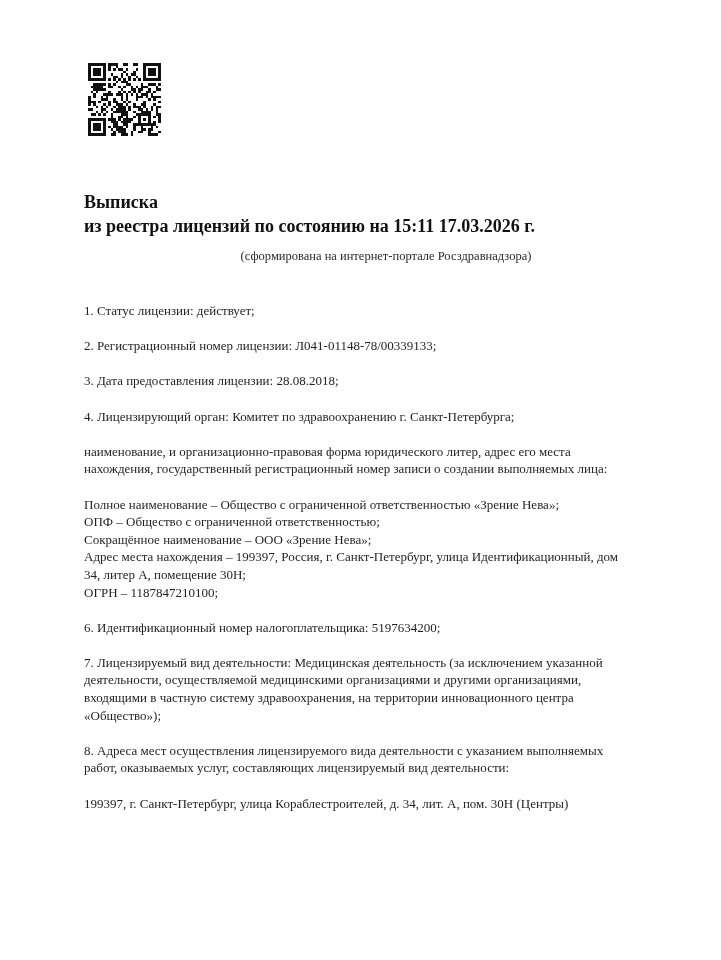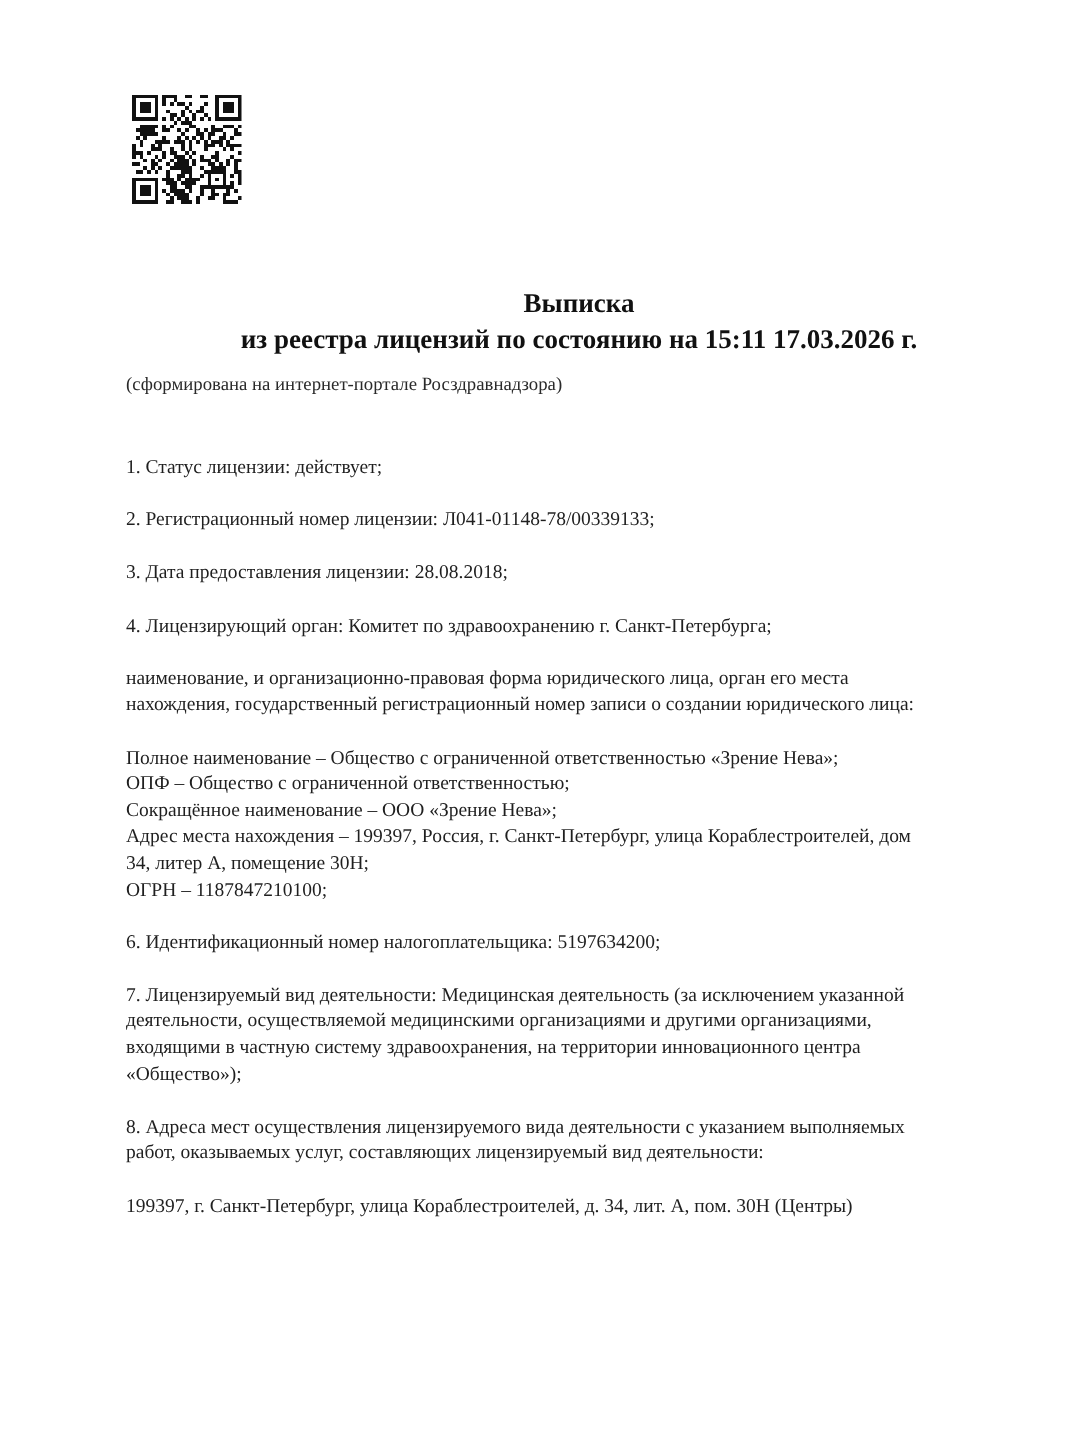--- a/index.html
+++ b/index.html
@@ -26,32 +26,31 @@
   .qr svg {
     width: 100%;
     height: 100%;
     shape-rendering: crispEdges;
   }
   .title-block {
     position: absolute;
     left: 84px;
     top: 190px;
     width: 604px;
-    text-align: center;
     font-weight: bold;
     font-size: 18px;
     line-height: 24px;
     color: #111111;
   }
   .subtitle {
     position: absolute;
     left: 84px;
     top: 248px;
     width: 604px;
-    text-align: left;
+    text-align: center;
     font-size: 12.5px;
     line-height: 16px;
     color: #2a2a2a;
   }
   .body-text {
     position: absolute;
     left: 84px;
     top: 302px;
     width: 604px;
     font-size: 13px;
@@ -495,29 +494,29 @@
 
     <p class="para">
       <span class="line">3. Дата предоставления лицензии: 28.08.2018;</span>
     </p>
 
     <p class="para">
       <span class="line">4. Лицензирующий орган: Комитет по здравоохранению г. Санкт-Петербурга;</span>
     </p>
 
     <p class="para">
-      <span class="line">наименование, и организационно-правовая форма юридического лица, орган его места</span>
-      <span class="line">нахождения, государственный регистрационный номер записи о создании юридического лица:</span>
+      <span class="line">наименование, и организационно-правовая форма юридического литер, адрес его места</span>
+      <span class="line">нахождения, государственный регистрационный номер записи о создании выполняемых лица:</span>
     </p>
 
     <p class="para">
       <span class="line">Полное наименование – Общество с ограниченной ответственностью «Зрение Нева»;</span>
       <span class="line">ОПФ – Общество с ограниченной ответственностью;</span>
       <span class="line">Сокращённое наименование – ООО «Зрение Нева»;</span>
-      <span class="line">Адрес места нахождения – 199397, Россия, г. Санкт-Петербург, улица Кораблестроителей, дом</span>
+      <span class="line">Адрес места нахождения – 199397, Россия, г. Санкт-Петербург, улица Идентификационный, дом</span>
       <span class="line">34, литер А, помещение 30Н;</span>
       <span class="line">ОГРН – 1187847210100;</span>
     </p>
 
     <p class="para">
       <span class="line">6. Идентификационный номер налогоплательщика: 5197634200;</span>
     </p>
 
     <p class="para">
       <span class="line">7. Лицензируемый вид деятельности: Медицинская деятельность (за исключением указанной</span>

